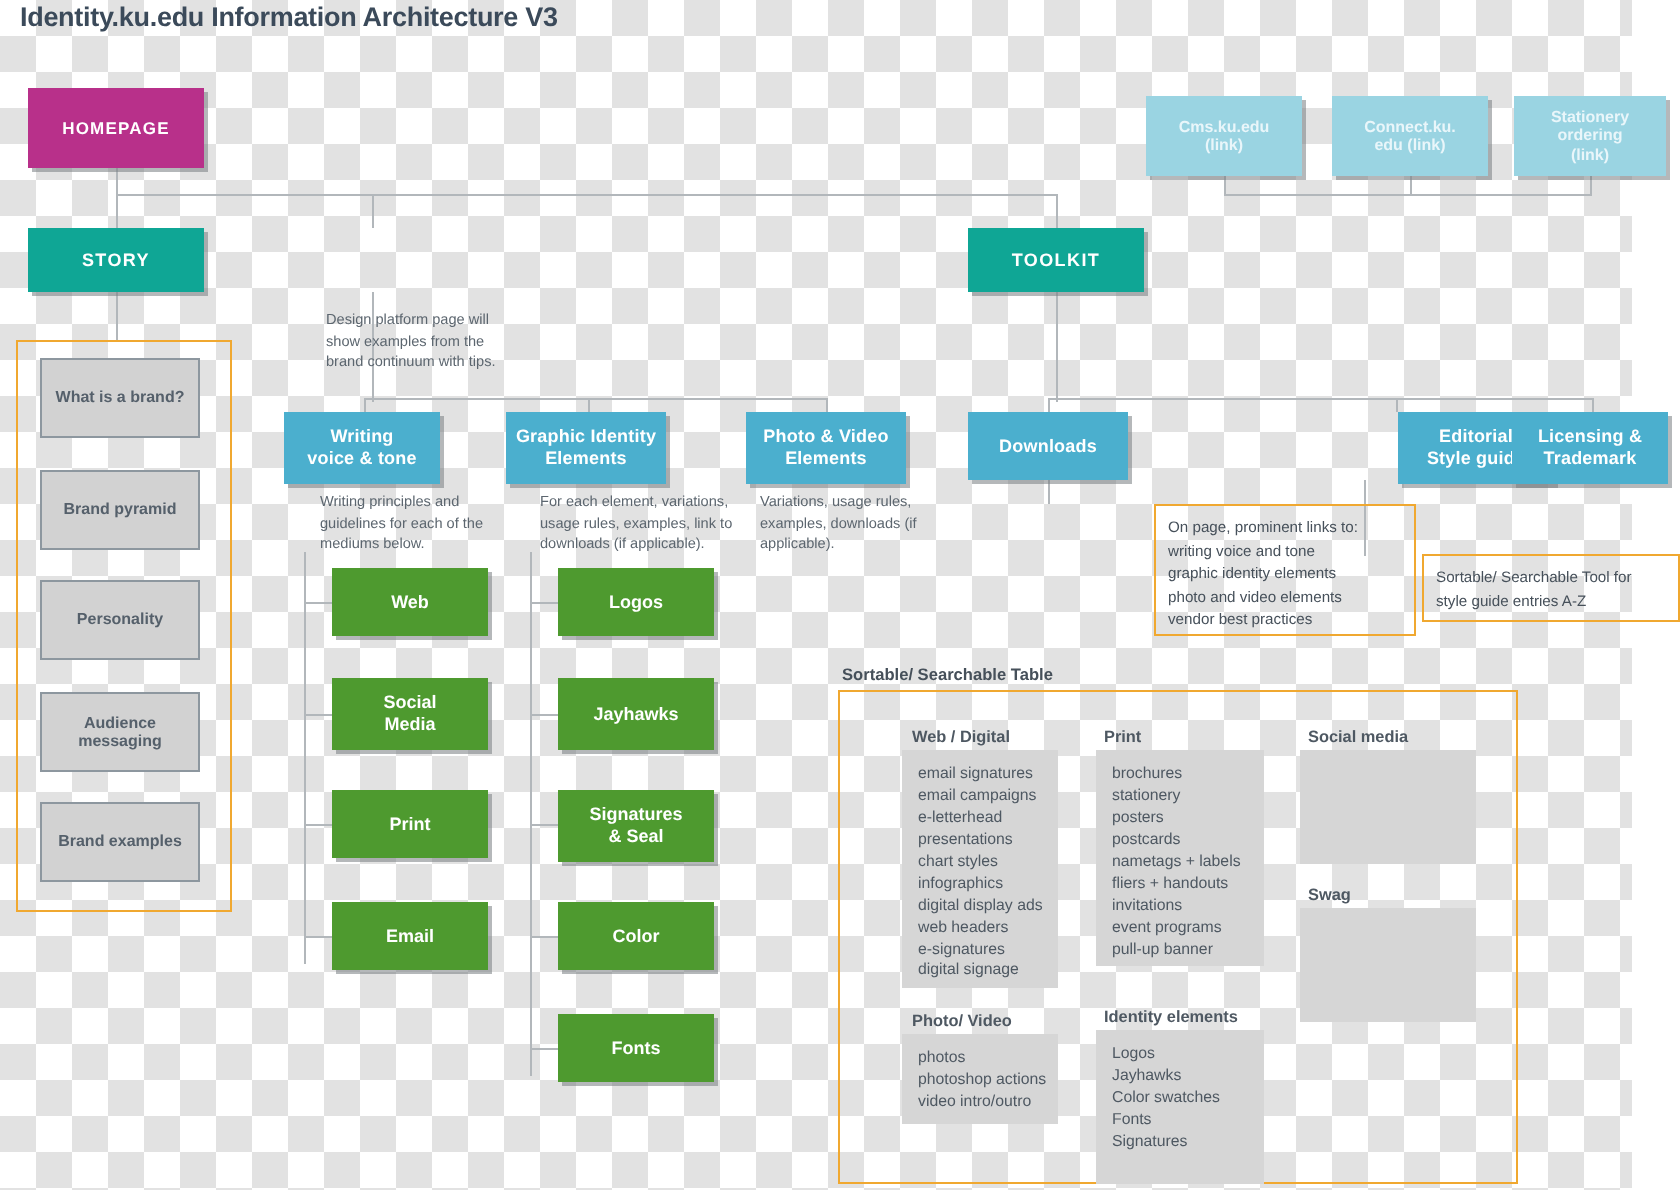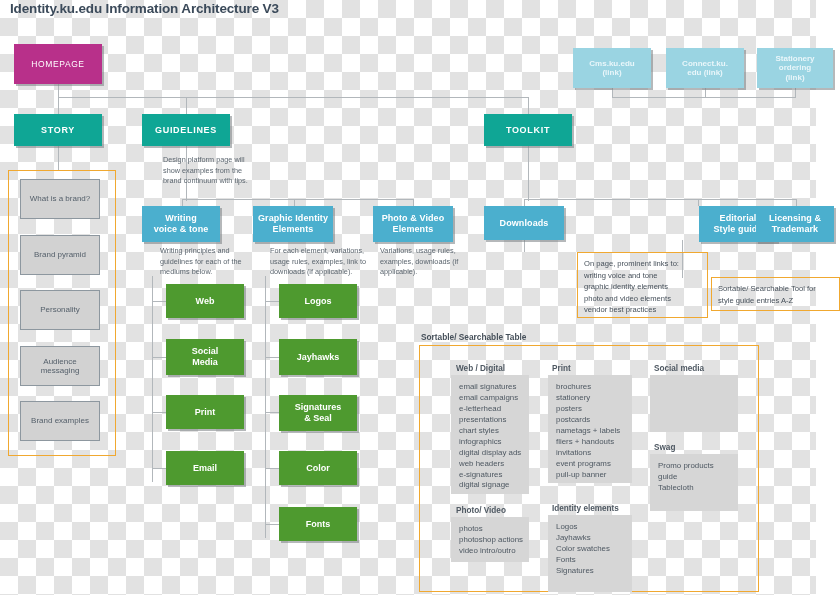--- a/index.html
+++ b/index.html
@@ -25,26 +25,26 @@
     letter-spacing: -0.15px; white-space: nowrap;
   }
   .box {
     position: absolute;
     display: flex; align-items: center; justify-content: center;
     text-align: center;
     line-height: 1.18;
     overflow: hidden;
   }
   .shadow { box-shadow: 2px 2px 0 rgba(120,125,130,0.55); }
-  .b-home   { background: #b8308a; color: #fff; font-size: 8.5px; font-weight: normal; letter-spacing: .6px; }
+  .b-home   { background: #b8308a; color: #fff; font-size: 8.5px; font-weight: bold; letter-spacing: .6px; }
   .b-teal   { background: #0fa695; color: #fff; font-size: 9px;   font-weight: bold; letter-spacing: .7px; }
   .b-blue   { background: #4bafce; color: #fff; font-size: 9px;   font-weight: bold; letter-spacing: .1px; }
   .b-blue-l { background: #9ad4e2; color: #e9f6fa; font-size: 8px; font-weight: bold; }
   .b-green  { background: #4e9a2f; color: #fff; font-size: 9px;   font-weight: bold; }
-  .b-gray   { background: #d2d2d2; color: #55606b; font-size: 8px; font-weight: normal;
+  .b-gray   { background: #d2d2d2; color: #55606b; font-size: 8px; font-weight: bold;
               border: 1px solid #8d979f; }
   .note {
     position: absolute; color: #5c666f; font-size: 7.3px;
     line-height: 1.45; text-align: left; white-space: pre-line;
   }
   .orange-frame { position: absolute; border: 1.6px solid #f0a830; }
   .orange-note {
     position: absolute; border: 1.6px solid #f0a830; color: #46505a;
     font-size: 7.6px; line-height: 1.52; padding: 5px 6px;
     text-align: left; white-space: pre-line; margin-left: 48px;
@@ -118,21 +118,20 @@
 
   <div class="box shadow b-blue-l" style="left: 573px; top: 48px; width: 78px; height: 40px; white-space: pre-line;">Cms.ku.edu
 (link)</div>
   <div class="box shadow b-blue-l" style="left: 666px; top: 48px; width: 78px; height: 40px; white-space: pre-line;">Connect.ku.
 edu (link)</div>
   <div class="box shadow b-blue-l" style="left: 757px; top: 48px; width: 76px; height: 40px; white-space: pre-line;">Stationery
 ordering
 (link)</div>
 
   <div class="box shadow b-teal" style="left: 14px; top: 114px; width: 88px; height: 32px; white-space: pre-line;">STORY</div>
-  <div class="box shadow b-teal" style="left: 142px; top: 114px; width: 88px; height: 32px; white-space: pre-line;">GUIDELINES</div>
   <div class="box shadow b-teal" style="left: 484px; top: 114px; width: 88px; height: 32px; white-space: pre-line;">TOOLKIT</div>
 
   <div class="note" style="left:163px; top:155px; width:105px;">Design platform page will
 show examples from the
 brand continuum with tips.</div>
 
   <div class="orange-frame" style="left:8px; top:170px; width:108px; height:286px;"></div>
   <div class="box b-gray" style="left: 20px; top: 179px; width: 80px; height: 40px; white-space: pre-line;">What is a brand?</div>
   <div class="box b-gray" style="left: 20px; top: 235px; width: 80px; height: 40px; white-space: pre-line;">Brand pyramid</div>
   <div class="box b-gray" style="left: 20px; top: 290px; width: 80px; height: 40px; white-space: pre-line;">Personality</div>
@@ -212,23 +211,20 @@
 invitations
 event programs
 pull-up banner</div>
 
   <div class="panel-lbl" style="left:654px; top:364px;">Social media</div>
   <div class="panel" style="left:650px; top:375px; width:88px; height:57px;"></div>
   <div class="panel-list" style="left:658px; top:382px; width:84px;"></div>
 
   <div class="panel-lbl" style="left:654px; top:443px;">Swag</div>
   <div class="panel" style="left:650px; top:454px; width:88px; height:57px;"></div>
-  <div class="panel-list" style="left:658px; top:461px; width:84px;">Promo products
-    guide
-Tablecloth</div>
 
   <div class="panel-lbl" style="left:456px; top:506px;">Photo/ Video</div>
   <div class="panel" style="left:451px; top:517px; width:78px; height:45px;"></div>
   <div class="panel-list" style="left:459px; top:524px; width:76px;">photos
 photoshop actions
 video intro/outro</div>
 
   <div class="panel-lbl" style="left:552px; top:504px;">Identity elements</div>
   <div class="panel" style="left:548px; top:515px; width:84px; height:77px;"></div>
   <div class="panel-list" style="left:556px; top:522px; width:80px;">Logos

